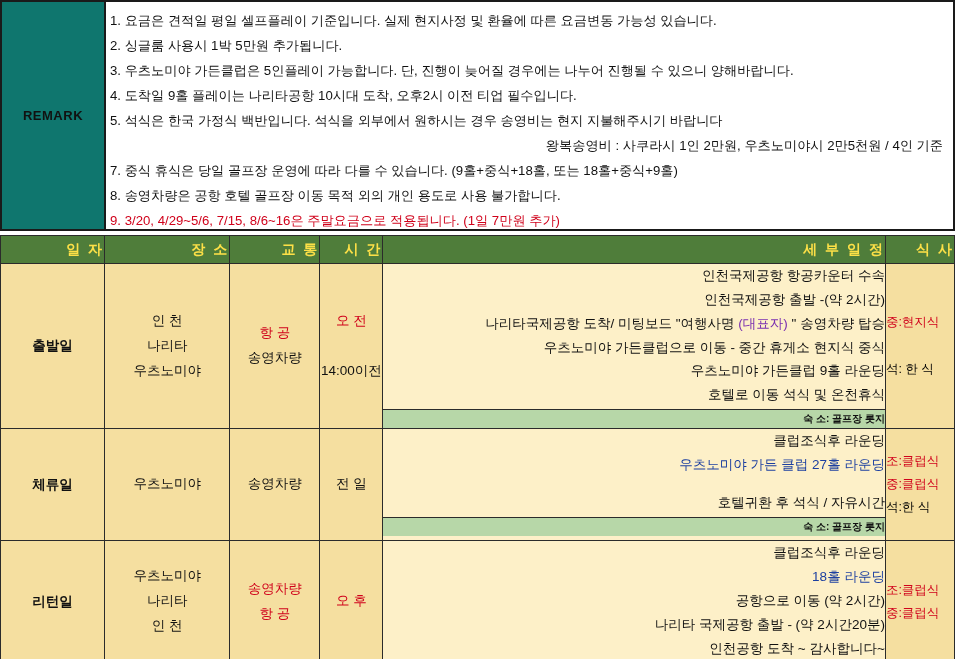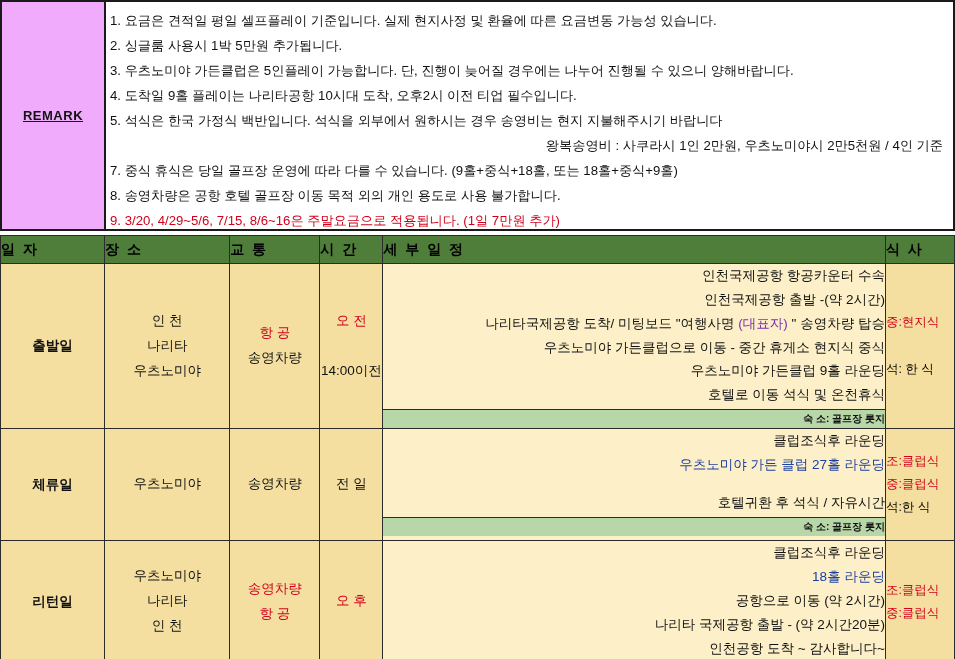--- a/index.html
+++ b/index.html
@@ -23,30 +23,29 @@
     width: 955px;
     border-top: 2px solid #1a1a1a;
     border-bottom: 2px solid #1a1a1a;
     border-left: 2px solid #1a1a1a;
     border-right: 2px solid #1a1a1a;
     height: 231px;
   }
   .remark-label {
     width: 104px;
     min-width: 104px;
-    background: #f0abfc;
+    background: #0f766e;
     border-right: 2px solid #1a1a1a;
     display: flex;
     align-items: center;
     justify-content: center;
     font-size: 13px;
     font-weight: bold;
     color: #111;
     letter-spacing: 0.5px;
-    text-decoration: underline;
   }
   .remark-body {
     flex: 1;
     background: #ffffff;
     padding: 6px 10px 4px 4px;
   }
   .remark-line {
     font-size: 13.2px;
     line-height: 1.52;
     color: #111111;
@@ -62,25 +61,25 @@
     width: 955px;
     table-layout: fixed;
     margin-top: 4px;
   }
   table.sched th, table.sched td {
     border: 1px solid #2b2b2b;
     padding: 0;
   }
   thead th {
     background: #4f7d3a;
-    color: #000000;
+    color: #fde047;
     font-size: 14px;
     font-weight: bold;
     height: 28px;
-    text-align: left;
+    text-align: right;
     letter-spacing: 2px;
   }
   .col-date  { width: 104px; }
   .col-place { width: 125px; }
   .col-trans { width: 90px; }
   .col-time  { width: 63px; }
   .col-detail{ width: 502px; }
   .col-meal  { width: 69px; }
 
   td.cell {

